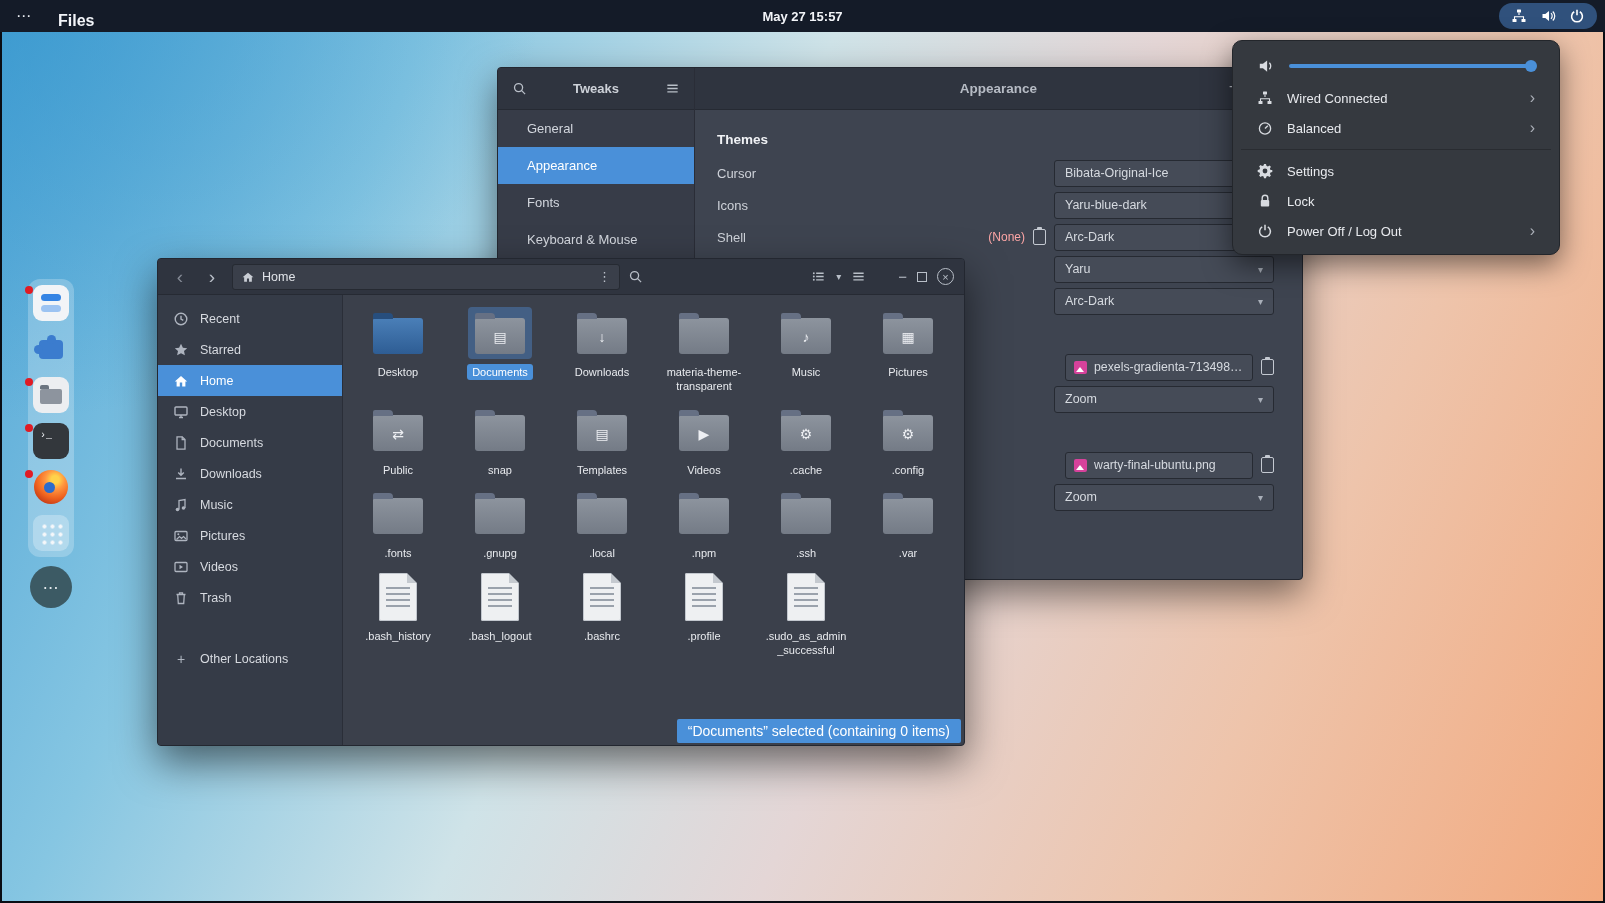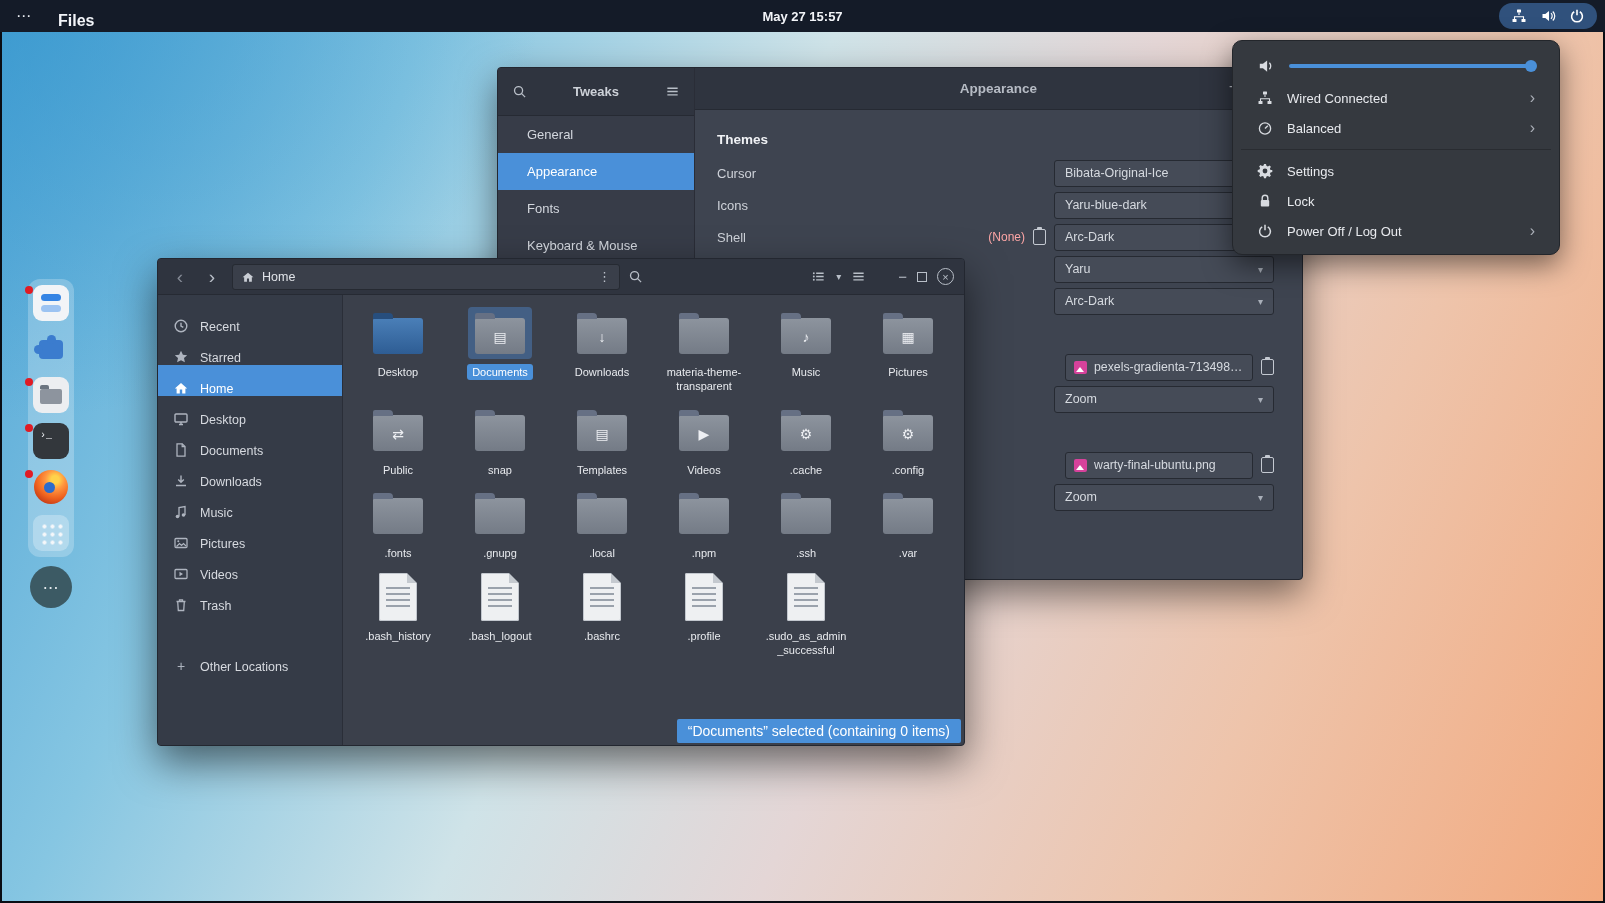--- a/index.html
+++ b/index.html
@@ -31,21 +31,21 @@
   .q-slider::after { content:""; position:absolute; right:-2px; top:-4px; width:12px; height:12px; border-radius:50%; background:#4a90d9; }
   .q-item { display:flex; align-items:center; height:30px; padding:0 16px; gap:14px; font-size:13px; cursor:pointer; }
   .q-item .chev { margin-left:auto; color:#a9aeb6; font-size:16px; line-height:1; }
   .q-sep { border-top:1px solid #292c31; margin:6px 0; }
 
   
   .tweaks { position:absolute; left:497px; top:67px; width:806px; height:513px; z-index:10;
     background:#3e4450; border:1px solid #232730; border-radius:4px; overflow:hidden;
     box-shadow:0 14px 36px rgba(0,0,0,.5); display:flex; }
   .tw-side { width:197px; background:#373c48; border-right:1px solid #2a2d37; display:flex; flex-direction:column; }
-  .tw-side-head { height:48px; background:#2f343f; border-bottom:1px solid #262a33; display:flex; align-items:center;
+  .tw-side-head { height:42px; background:#2f343f; border-bottom:1px solid #262a33; display:flex; align-items:center;
     justify-content:space-between; padding:0 14px; }
   .tw-side-title { font-size:13px; color:#ced2d9; font-weight:bold; }
   .tw-nav-item { height:37px; display:flex; align-items:center; padding-left:29px; font-size:13px; color:#d3d7de; cursor:pointer; }
   .tw-nav-item.selected { background:#4a90d9; color:#fff; }
   .tw-main { flex:1; display:flex; flex-direction:column; }
   .tw-head { height:42px; background:#2f343f; border-bottom:1px solid #262a33; position:relative;
     display:flex; align-items:center; justify-content:center; }
   .tw-title { font-size:13.5px; color:#b6bbc4; font-weight:bold; }
   .tw-min { position:absolute; right:64px; top:10px; color:#c0c5cc; font-size:16px; cursor:pointer; }
   .tw-content { flex:1; padding:16px 28px 0 22px; }
@@ -82,21 +82,21 @@
   .f-right { margin-left:auto; display:flex; align-items:center; gap:10px; }
   .wbtn { color:#b9bfc8; font-size:15px; cursor:pointer; display:inline-flex; align-items:center; }
   .view-caret { font-size:10px; color:#b9bfc8; cursor:pointer; }
   .restore { width:10px; height:10px; border:1.4px solid #b9bfc8; display:inline-block; }
   .circle-x { width:17px; height:17px; border:1.3px solid #b9bfc8; border-radius:50%;
     display:flex; align-items:center; justify-content:center; font-size:11px; color:#b9bfc8; cursor:pointer; }
   .wgap { width:12px; }
   .f-body { flex:1; display:flex; min-height:0; position:relative; }
   .f-side { width:185px; background:#353b47; border-right:1px solid #2a2e38; padding-top:8px;
     font-size:12.5px; color:#d7dae0; flex:none; }
-  .f-nav { height:31px; display:flex; align-items:flex-end; gap:11px; padding:0 6px 0 15px; cursor:pointer; }
+  .f-nav { height:31px; display:flex; align-items:center; gap:11px; padding:0 6px 0 15px; cursor:pointer; }
   .f-nav.selected { background:#4a90d9; color:#fff; }
   .f-nav .plus { font-size:14px; color:#aeb4bf; width:16px; text-align:center; }
   .f-other { margin-top:30px; }
   .f-grid { flex:1; padding:8px 2px 0 4px; display:grid; grid-template-columns:repeat(6,102px);
     align-content:start; row-gap:6px; overflow:hidden; }
   .grid-item { width:102px; display:flex; flex-direction:column; align-items:center; padding-top:4px; cursor:pointer; }
   .icon-wrap { width:64px; height:52px; display:flex; align-items:center; justify-content:center; border-radius:4px; }
   .grid-item.selected .icon-wrap { background:rgba(82,148,226,.38); }
   .folder { width:50px; height:36px; position:relative; background:linear-gradient(180deg,#8d949e,#747b86);
     border-radius:2px 3px 3px 3px; margin-top:5px; }

